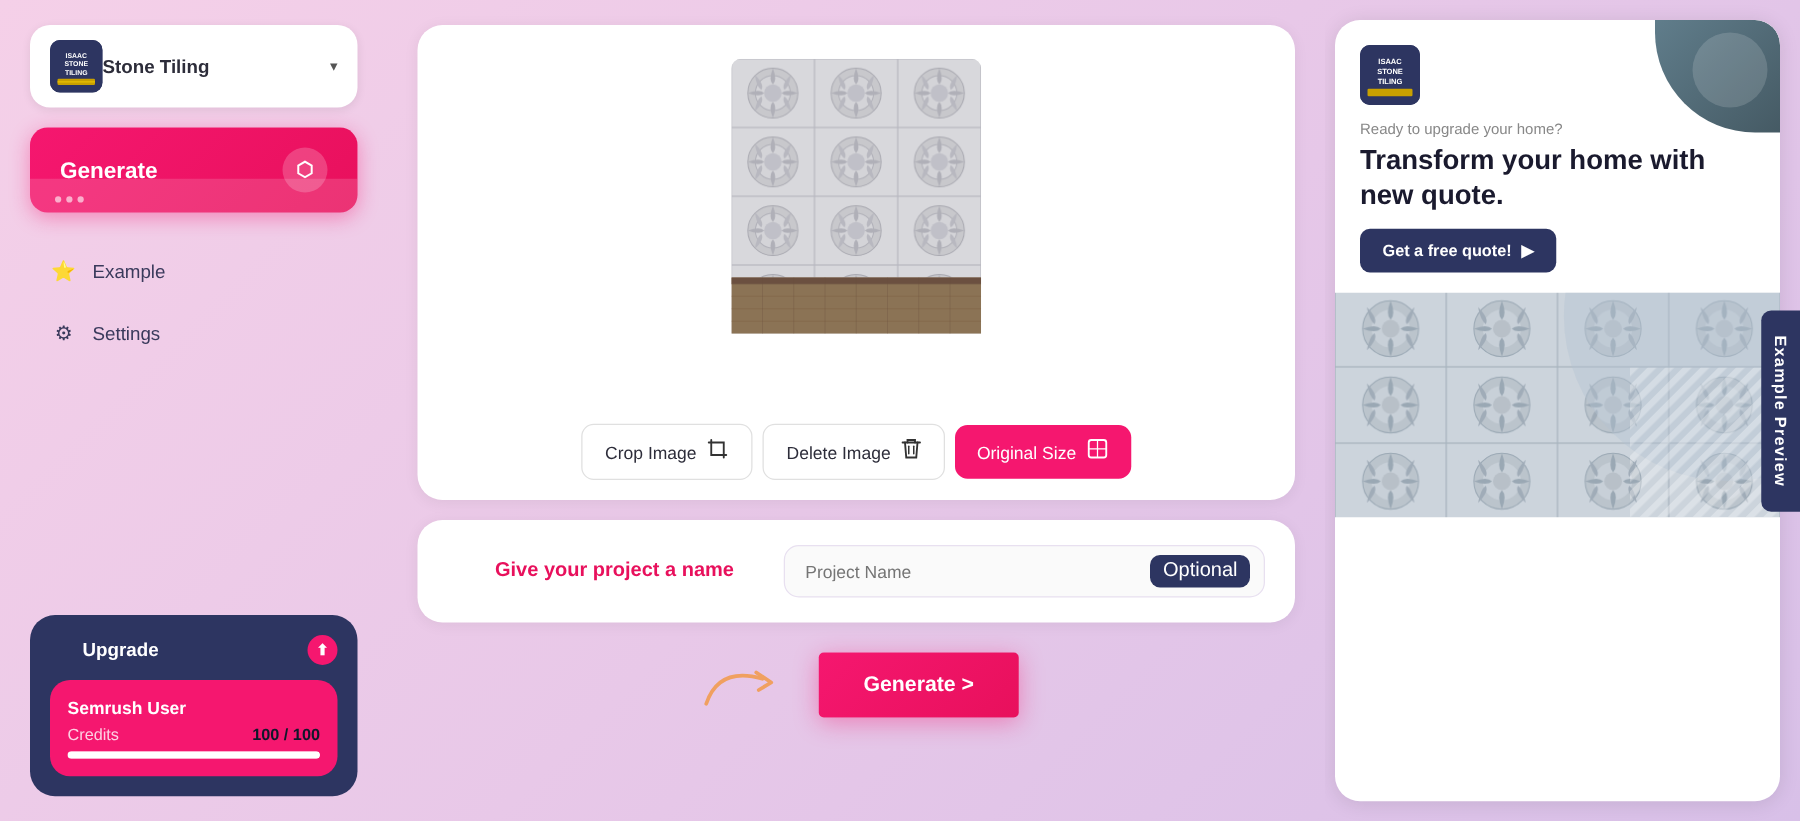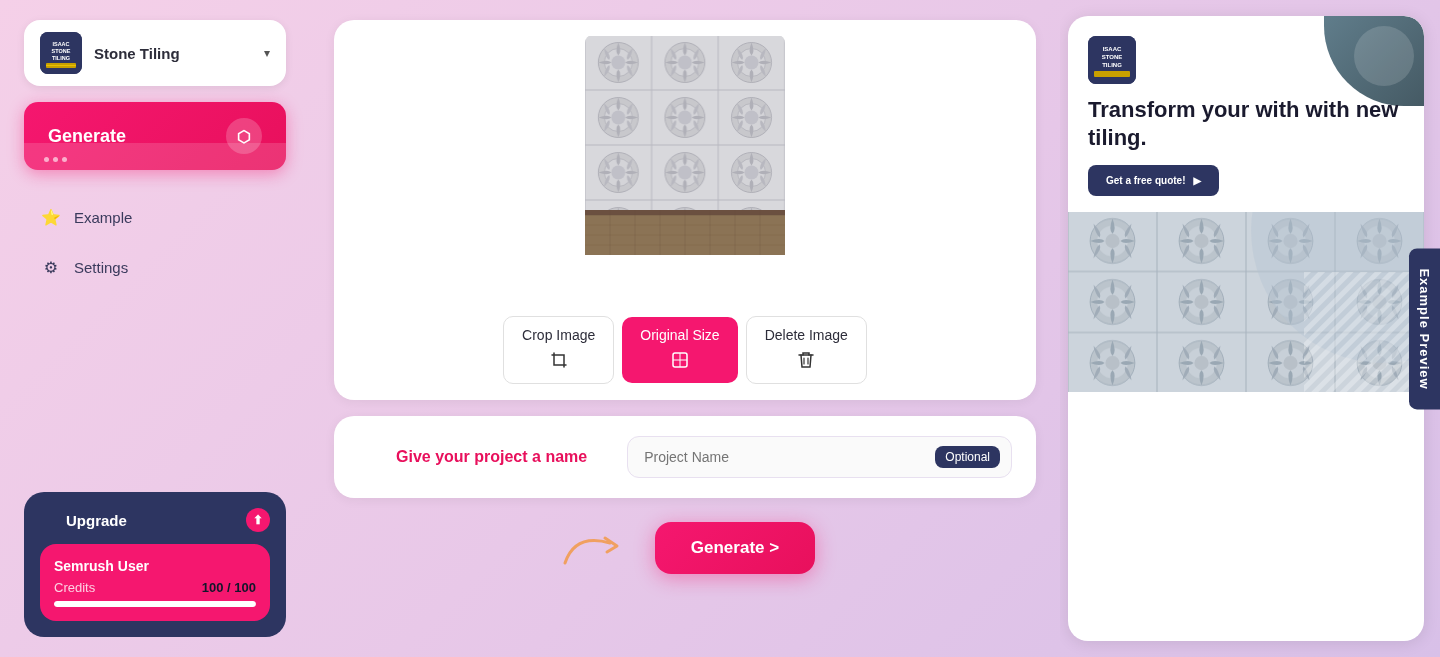--- a/index.html
+++ b/index.html
@@ -23,21 +23,20 @@
       gap: 16px;
       background: transparent;
     }
 
     .brand-selector {
       background: white;
       border-radius: 16px;
       padding: 12px 16px;
       display: flex;
       align-items: center;
-      gap: 12px;
       box-shadow: 0 2px 8px rgba(0,0,0,0.08);
       cursor: pointer;
     }
     .brand-logo {
       width: 42px;
       height: 42px;
       background: #2d3561;
       border-radius: 8px;
       display: flex;
       align-items: center;
@@ -249,21 +248,20 @@
     .action-btn {
       display: flex;
       align-items: center;
       gap: 8px;
       padding: 10px 18px;
       border-radius: 10px;
       border: none;
       cursor: pointer;
       font-size: 14px;
       font-weight: 500;
-      flex-direction: column;
     }
     .action-btn-outline {
       background: transparent;
       color: #2d2d3a;
       border: 1.5px solid #e0e0e0;
     }
     .action-btn-primary {
       background: #f5176f;
       color: white;
     }
@@ -304,41 +302,41 @@
     }
     .optional-badge {
       position: absolute;
       right: 12px;
       top: 50%;
       transform: translateY(-50%);
       background: #2d3561;
       color: white;
       border-radius: 8px;
       padding: 4px 10px;
-      font-size: 12px;
+      font-size: 16px;
       font-weight: 500;
     }
 
     .generate-bottom {
       display: flex;
       align-items: center;
       justify-content: center;
       gap: 20px;
       padding: 8px 0;
       position: relative;
     }
     .arrow-curve {
       width: 80px;
       height: 40px;
     }
     .generate-bottom-btn {
       background: linear-gradient(135deg, #f5176f, #e8105c);
       color: white;
       border: none;
-      border-radius: 16px;
+      border-radius: 4px;
       padding: 16px 36px;
       font-size: 17px;
       font-weight: 700;
       cursor: pointer;
       display: flex;
       align-items: center;
       gap: 10px;
       box-shadow: 0 4px 20px rgba(245, 23, 111, 0.4);
     }
 
@@ -431,21 +429,21 @@
       color: #1a1a2e;
       line-height: 1.25;
       margin-bottom: 14px;
     }
     .preview-cta {
       background: #2d3561;
       color: white;
       border: none;
       border-radius: 8px;
       padding: 10px 18px;
-      font-size: 10px;
+      font-size: 13px;
       font-weight: 600;
       cursor: pointer;
       display: inline-flex;
       align-items: center;
       gap: 8px;
       margin-bottom: 16px;
     }
     .preview-image-area {
       width: 100%;
       height: 180px;
@@ -578,45 +576,45 @@
       </div>
     </div>
 
     <div class="image-actions">
       <button class="action-btn action-btn-outline">
         <span>Crop Image</span>
         <span class="action-btn-icon">
           <svg width="18" height="18" viewBox="0 0 18 18" fill="none">
             <path d="M4 2V14H16" stroke="#333" stroke-width="1.5" stroke-linecap="round"></path>
             <path d="M2 4H14V16" stroke="#333" stroke-width="1.5" stroke-linecap="round"></path>
-          </svg>
-        </span>
-      </button>
-      <button class="action-btn action-btn-primary">
-        <span>Original Size</span>
-        <span class="action-btn-icon">
-          <svg width="18" height="18" viewBox="0 0 18 18" fill="none">
-            <rect x="2" y="2" width="14" height="14" rx="2" stroke="white" stroke-width="1.5" fill="none"></rect>
-            <path d="M2 9H16" stroke="white" stroke-width="1"></path>
-            <path d="M9 2V16" stroke="white" stroke-width="1"></path>
           </svg>
         </span>
       </button>
       <button class="action-btn action-btn-outline">
         <span>Delete Image</span>
         <span class="action-btn-icon">
           <svg width="16" height="18" viewBox="0 0 16 18" fill="none">
             <path d="M1 4H15" stroke="#333" stroke-width="1.5" stroke-linecap="round"></path>
             <path d="M5 4V2H11V4" stroke="#333" stroke-width="1.5" stroke-linecap="round"></path>
             <path d="M3 4L4 16H12L13 4" stroke="#333" stroke-width="1.5" stroke-linecap="round" fill="none"></path>
             <line x1="6" y1="7" x2="6" y2="13" stroke="#333" stroke-width="1.2" stroke-linecap="round"></line>
             <line x1="10" y1="7" x2="10" y2="13" stroke="#333" stroke-width="1.2" stroke-linecap="round"></line>
           </svg>
         </span>
       </button>
+      <button class="action-btn action-btn-primary">
+        <span>Original Size</span>
+        <span class="action-btn-icon">
+          <svg width="18" height="18" viewBox="0 0 18 18" fill="none">
+            <rect x="2" y="2" width="14" height="14" rx="2" stroke="white" stroke-width="1.5" fill="none"></rect>
+            <path d="M2 9H16" stroke="white" stroke-width="1"></path>
+            <path d="M9 2V16" stroke="white" stroke-width="1"></path>
+          </svg>
+        </span>
+      </button>
     </div>
   </div>
 
   <div class="project-name-card">
     <span class="project-label">Give your project a name</span>
     <div class="project-input-wrapper">
       <input class="project-input" type="text" placeholder="Project Name" style="">
       <span class="optional-badge">Optional</span>
     </div>
   </div>
@@ -645,21 +643,22 @@
         <div class="preview-logo">
           <svg width="48" height="48" viewBox="0 0 48 48">
             <rect width="48" height="48" rx="8" fill="#2d3561"></rect>
             <text x="24" y="15" text-anchor="middle" fill="white" font-size="6" font-weight="bold">ISAAC</text>
             <text x="24" y="23" text-anchor="middle" fill="white" font-size="6" font-weight="bold">STONE</text>
             <text x="24" y="31" text-anchor="middle" fill="white" font-size="6" font-weight="bold">TILING</text>
             <rect x="6" y="35" width="36" height="6" fill="#c8a000" rx="1"></rect>
           </svg>
         </div>
       </div>
-      <div class="preview-headline">Transform your with with new tiling.</div>
+      <div class="preview-sub">Ready to upgrade your home?</div>
+      <div class="preview-headline">Transform your home with new quote.</div>
       <button class="preview-cta">
         <span>Get a free quote!</span>
         <span>▶</span>
       </button>
     </div>
 
     <div class="preview-image-area">
       <svg width="100%" height="180" viewBox="0 0 350 180" xmlns="http://www.w3.org/2000/svg" preserveAspectRatio="xMidYMid slice">
         <defs>
           <pattern id="previewTile" x="0" y="0" width="87.5" height="60" patternUnits="userSpaceOnUse">

